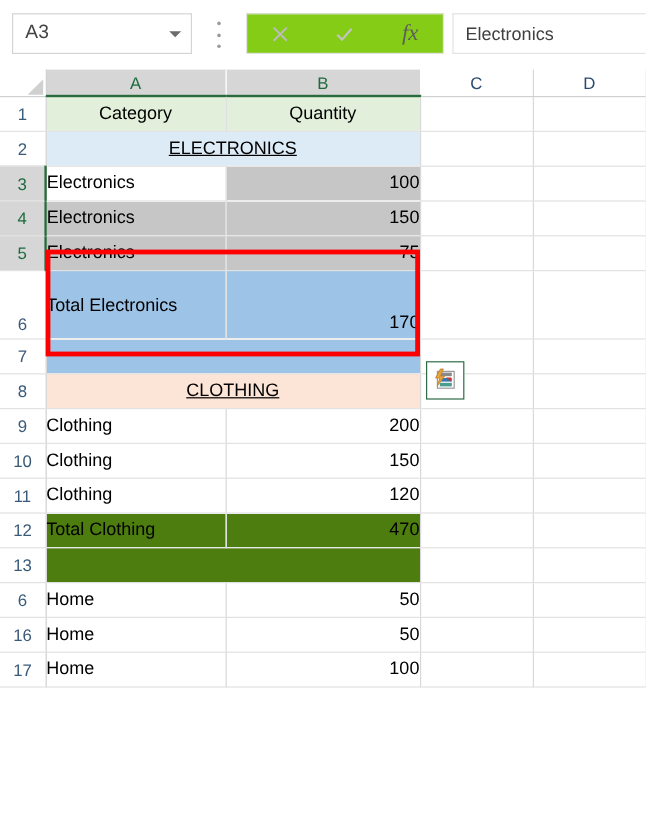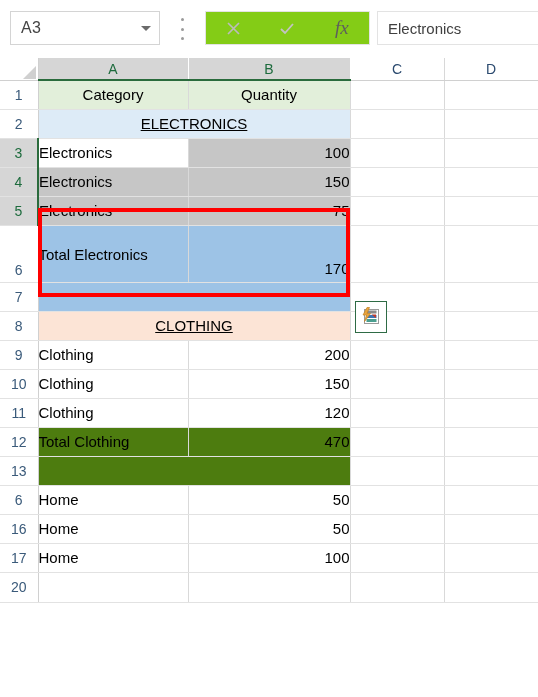--- a/index.html
+++ b/index.html
@@ -432,27 +432,20 @@
     <tr style="height:29px">
       <th class="rowhead">17</th>
       <td class="cell b-lrb pad-l">Home</td>
       <td class="cell b-lrb pad-r">100</td>
       <td class="cell empty"></td>
       <td class="cell empty"></td>
     </tr>
 
 
 
-    <tr style="height:30px">
-      <th class="rowhead">20</th>
-      <td class="cell empty"></td>
-      <td class="cell empty"></td>
-      <td class="cell empty"></td>
-      <td class="cell empty"></td>
-    </tr>
   </tbody>
     </table>
 
   <div class="sel-rect"></div>
 
   <div class="quick-analysis">
     <svg width="22" height="22" viewBox="0 0 22 22">
       <rect x="4.5" y="3.5" width="14" height="14" fill="#ffffff" stroke="#9a9a9a" stroke-width="1"></rect>
       <rect x="6.5" y="4.5" width="10" height="3" fill="#8a8a8a"></rect>
       <rect x="6.5" y="9" width="10" height="3" fill="#3d76b5"></rect>

